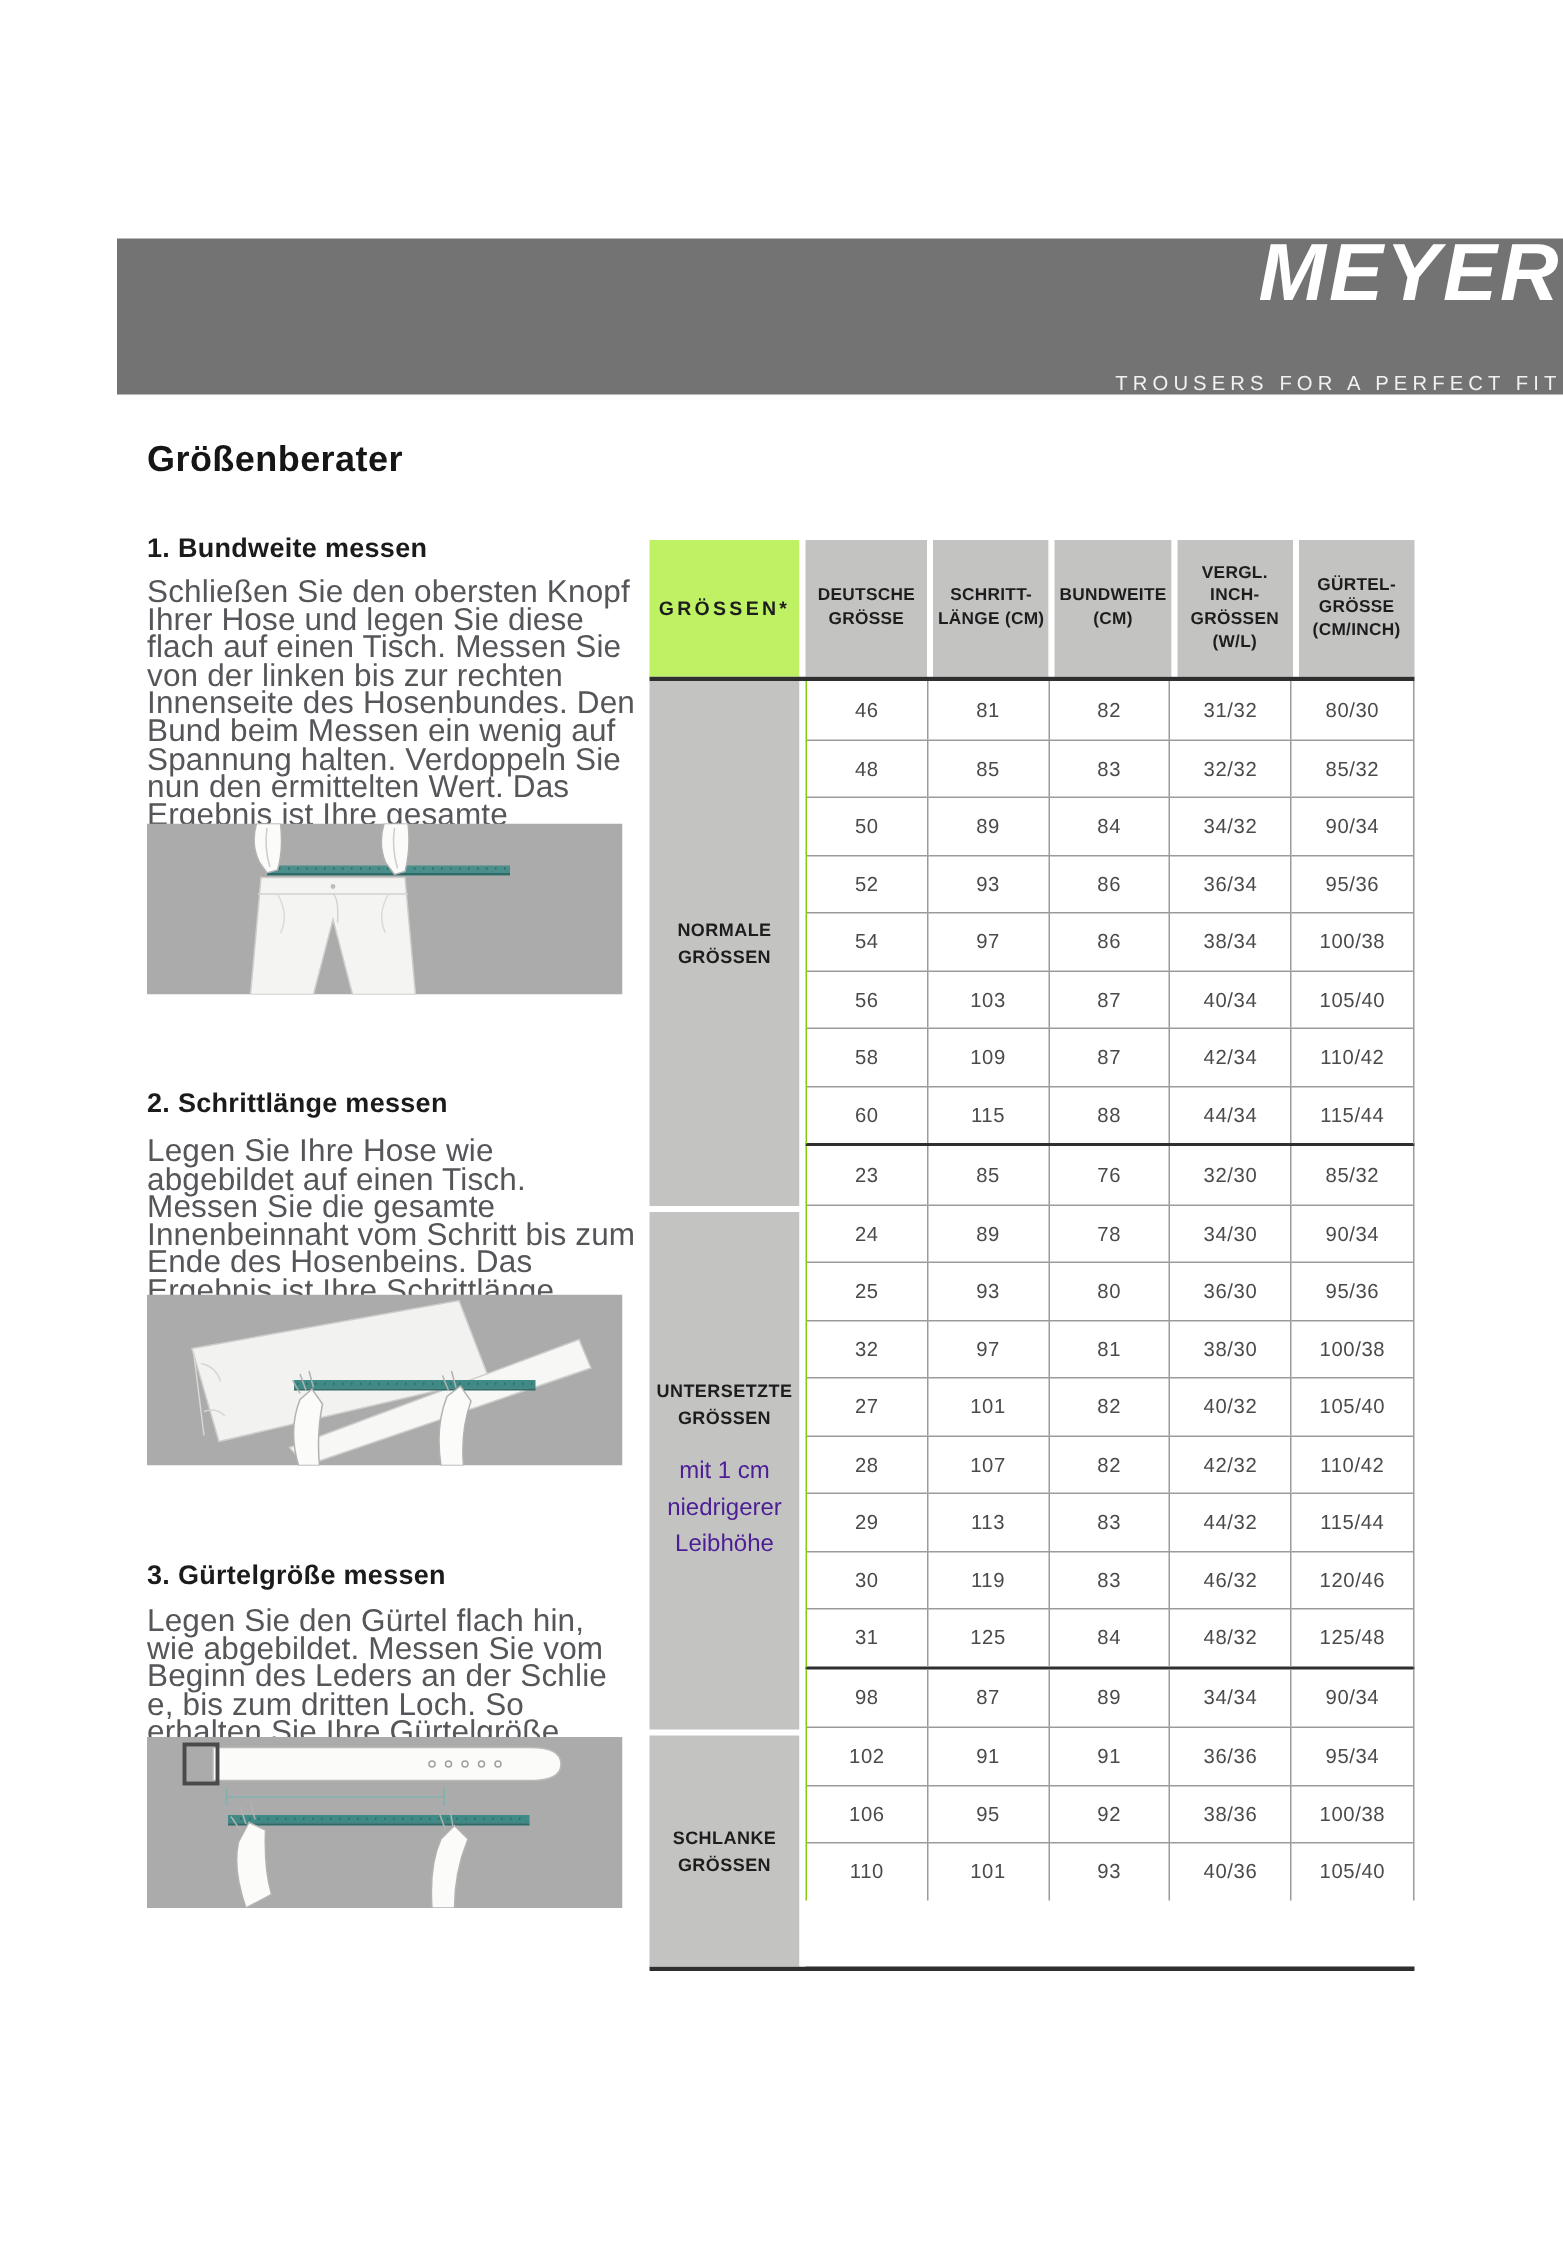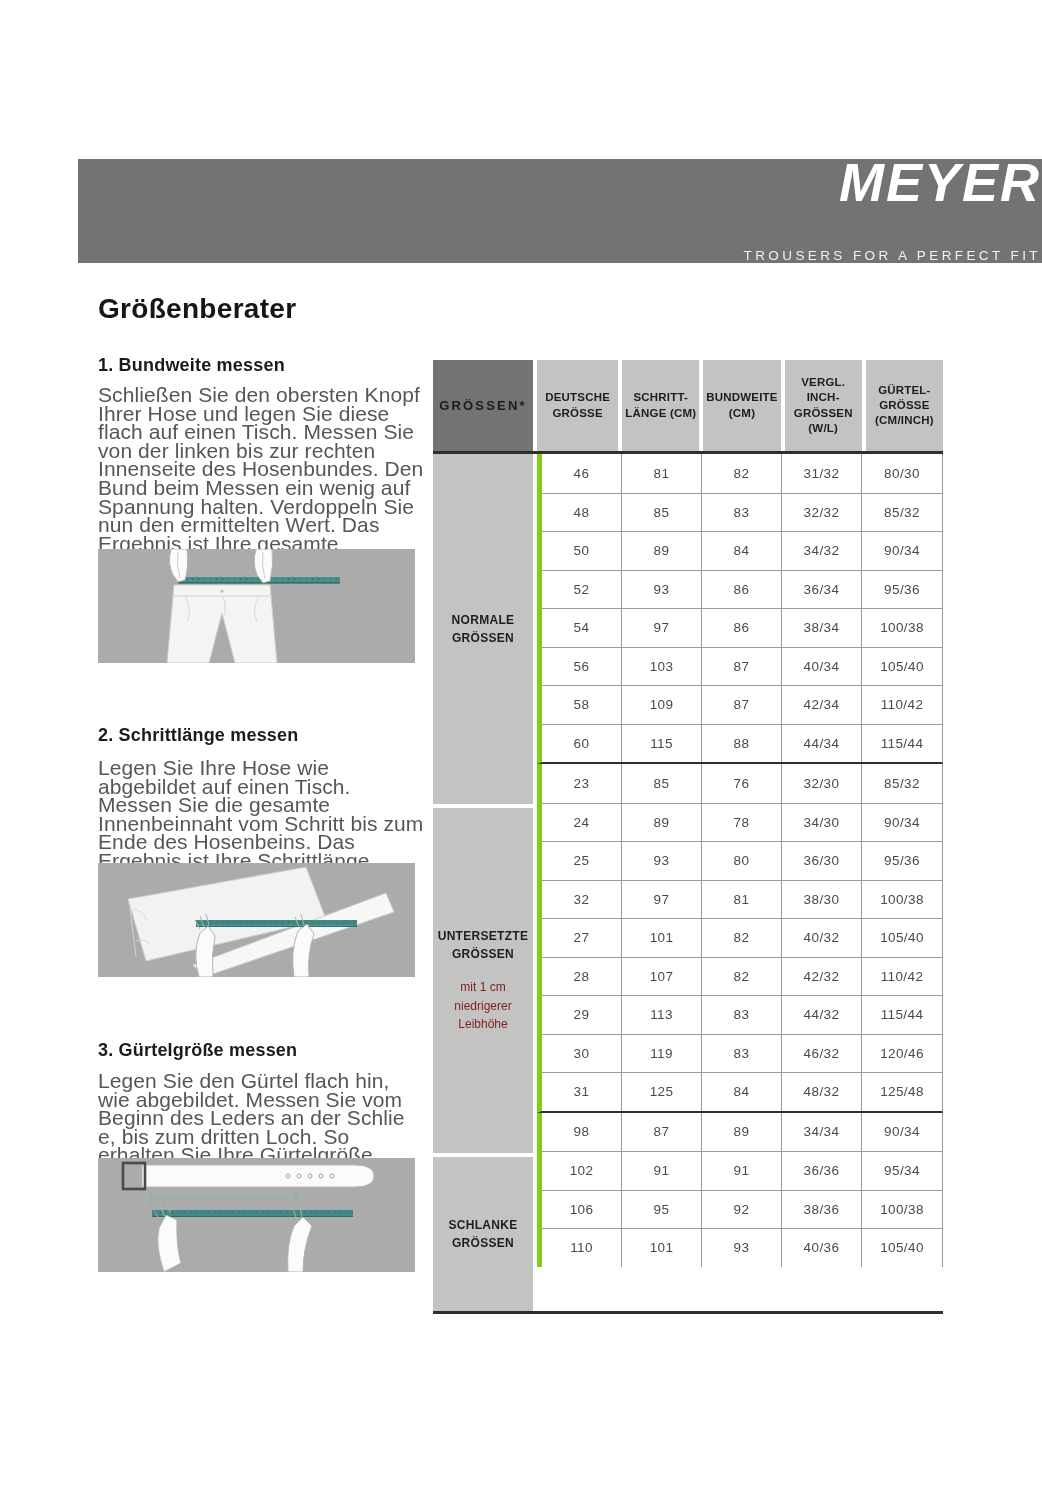--- a/index.html
+++ b/index.html
@@ -7,47 +7,47 @@
   .page { position:relative; width:1042px; height:1500px; margin:0 auto; background:#fff; overflow:hidden; }
 
   
   .band { position:absolute; left:78px; top:159px; width:1012px; height:104px; background:#737373;
           display:flex; flex-direction:column; align-items:flex-end; justify-content:space-between;
           padding-right:49px; }
   .logo { font-size:54px; font-weight:700; font-style:italic; color:#ffffff; letter-spacing:2px; line-height:46px; }
   .tagline { font-size:13.5px; font-weight:400; color:rgba(255,255,255,.9); letter-spacing:3.4px; margin-top:6px; }
 
   
-  .page-title { position:absolute; left:98px; top:293px; font-size:28px; font-weight:700; color:#161616; letter-spacing:.3px; }
+  .page-title { position:absolute; left:98px; top:293px; font-size:24px; font-weight:700; color:#161616; letter-spacing:.3px; }
   .sec-h { position:absolute; left:98px; font-size:18px; font-weight:700; color:#1b1b1b; letter-spacing:.2px; }
   .sec-b { position:absolute; left:98px; width:328px; font-size:21px; line-height:18.6px; color:#56565a; letter-spacing:.1px; }
   #sec1-h { top:355px; } #sec1-b { top:386px; }
   #sec2-h { top:725px; } #sec2-b { top:759px; }
   #sec3-h { top:1040px; } #sec3-b { top:1072px; }
   .illus { position:absolute; left:98px; width:317px; height:114px; }
   #illus1 { top:549px; } #illus2 { top:863px; } #illus3 { top:1158px; }
 
   
   .sizes { position:absolute; left:433px; top:360px; width:510px; }
   .thead { display:grid; grid-template-columns:100px 4px repeat(5,1fr); height:94px; border-bottom:3px solid #2f2f2f; }
-  .corner { background:#737373; display:flex; align-items:center; justify-content:center;
+  .corner { background:#bef264; display:flex; align-items:center; justify-content:center;
             font-weight:700; font-size:13px; letter-spacing:2.2px; color:#1d1d1d; }
   .hspacer, .bspacer { background:#ffffff; }
   .hcell { background:#c3c4c2; display:flex; align-items:center; justify-content:center; text-align:center;
            font-weight:700; font-size:11.5px; line-height:1.32; color:#1d1d1d; white-space:pre-line; letter-spacing:.2px; }
   .hcell + .hcell { border-left:4px solid #ffffff; }
   .tbody { display:grid; grid-template-columns:100px 4px 1fr; border-bottom:3px solid #2f2f2f; }
   .labelcol { display:flex; flex-direction:column; }
   .label-block { background:#c3c4c2; display:flex; flex-direction:column; align-items:center; justify-content:center;
                  text-align:center; padding:4px; }
   .label-title { font-weight:700; font-size:12px; color:#1d1d1d; white-space:pre-line; line-height:1.5; letter-spacing:.3px; }
-  .label-note { font-size:12px; color:#7f1d1d; white-space:pre-line; line-height:1.55; margin-top:15px; }
+  .label-note { font-size:16px; color:#4c1d95; white-space:pre-line; line-height:1.55; margin-top:15px; }
   .lb1, .lb2 { margin-top:4px; }
   .lb0 { height:350px; } .lb1 { height:345px; } .lb2 { height:154px; }
-  .group { display:grid; grid-template-columns:repeat(5,1fr); border-left:5px solid #84cc16; border-right:1px solid #9b9b9b; }
+  .group { display:grid; grid-template-columns:repeat(5,1fr); border-left:1px solid #84cc16; border-right:1px solid #9b9b9b; }
   .g0, .g1 { border-bottom:2.5px solid #2f2f2f; }
   .cell { height:38.5px; display:flex; align-items:center; justify-content:center;
           font-size:13.5px; color:#4a4a4a; letter-spacing:.4px; }
   .cell.br { border-right:1px solid #9b9b9b; }
   .cell.bt { border-top:1px solid #9b9b9b; }
 </style>
 </head>
 <body>
 
 <div class="page">

